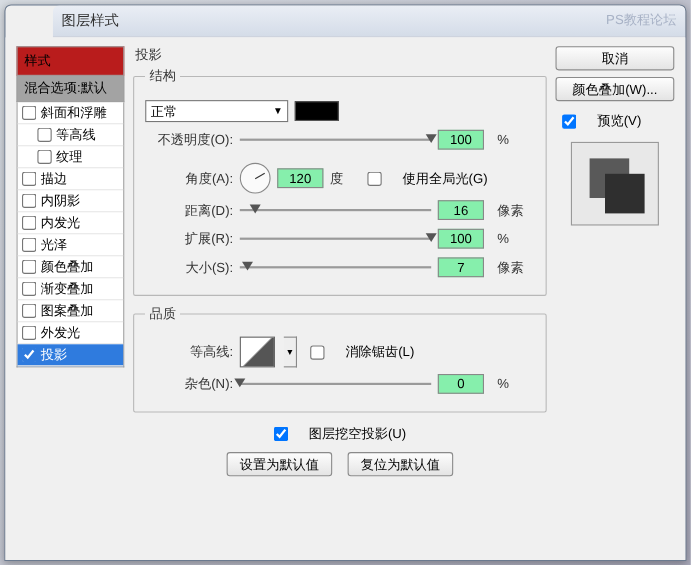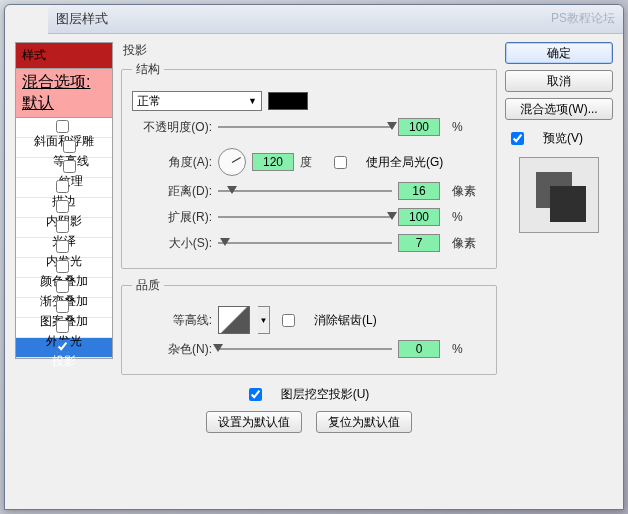--- a/index.html
+++ b/index.html
@@ -4,23 +4,23 @@
 <style>
   * { box-sizing: border-box; font-family: "Microsoft YaHei", SimSun, sans-serif; font-size: 12px; }
   body { margin: 0; background: linear-gradient(135deg, #d8dde3, #aab); width: 628px; height: 514px; overflow: hidden; padding: 4px; }
   .window { width: 620px; height: 506px; background: #f0f0f0; border: 1px solid #6b7a8f; border-radius: 6px 6px 0 0; box-shadow: 0 2px 8px rgba(0,0,0,0.3); display: flex; flex-direction: column; }
   .titlebar { height: 29px; background: linear-gradient(#eaeef5, #d4dce8); border-bottom: 1px solid #b5bfcf; display: flex; align-items: center; padding: 0 8px; border-radius: 6px 6px 0 0; justify-content: space-between; margin-left: 43px; }
   .title { color: #333; font-size: 13px; }
   .watermark { color: #a8b2c6; font-size: 10px; text-align: right; line-height: 1.1; }
   .body { flex: 1; display: flex; padding: 8px 10px 10px 10px; background: #f0f0f0; gap: 8px; }
   .left-col { width: 98px; }
   .left-header { background: #b91c1c; border: 1px solid #a0a0a0; padding: 4px 6px; font-size: 12px; }
-  .left-sub { background: #fca5a5; border: 1px solid #a0a0a0; border-top: none; padding: 3px 6px; font-size: 16px; text-decoration: underline; }
+  .left-sub { background: #a3a3a3; border: 1px solid #a0a0a0; border-top: none; padding: 3px 6px; font-size: 12px; }
   .effect-list { border: 1px solid #a0a0a0; border-top: none; background: #fff; }
-  .effect-item { display: flex; align-items: center; padding: 2px 4px; border-bottom: 1px solid #e6e6e6; height: 20px; flex-direction: column; }
+  .effect-item { display: flex; align-items: center; padding: 2px 4px; border-bottom: 1px solid #e6e6e6; height: 20px; }
   .effect-item.indent { padding-left: 18px; }
   .effect-item.selected { background: #2f7bde; color: #fff; }
   .effect-item input[type=checkbox] { margin: 0 4px 0 0; width: 13px; height: 13px; }
   .effect-item.selected input { accent-color: #2f7bde; }
   .center-col { flex: 1; min-width: 0; }
   fieldset { border: 1px solid #b8b8b8; border-radius: 2px; margin: 0 0 8px 0; padding: 8px 10px 10px 10px; }
   legend { padding: 0 4px; color: #333; }
   .fs-title { color: #333; font-size: 12px; margin: 0 0 2px 2px; }
   .row { display: flex; align-items: center; margin: 4px 0; min-height: 22px; }
   .row .lbl { width: 86px; text-align: right; padding-right: 6px; color: #333; }
@@ -80,25 +80,25 @@
           <div class="effect-item">
             <input type="checkbox" style="">
             <span>描边</span>
           </div>
           <div class="effect-item">
             <input type="checkbox" style="">
             <span>内阴影</span>
           </div>
           <div class="effect-item">
             <input type="checkbox" style="">
+            <span>内发光</span>
+          </div>
+          <div class="effect-item">
+            <input type="checkbox" style="">
             <span>光泽</span>
-          </div>
-          <div class="effect-item">
-            <input type="checkbox" style="">
-            <span>内发光</span>
           </div>
           <div class="effect-item">
             <input type="checkbox" style="">
             <span>颜色叠加</span>
           </div>
           <div class="effect-item">
             <input type="checkbox" style="">
             <span>渐变叠加</span>
           </div>
           <div class="effect-item">
@@ -215,23 +215,22 @@
           <span>图层挖空投影(U)</span>
         </label>
       </div>
       <div class="btn-row">
         <div class="btn">设置为默认值</div>
         <div class="btn">复位为默认值</div>
       </div>
     </div>
 
     <div class="right-col">
-      <div class="btn btn-primary">确定</div>
       <div class="btn">取消</div>
-      <div class="btn">混合选项(W)...</div>
+      <div class="btn">颜色叠加(W)...</div>
       <label class="chk" style="margin:4px 0 0 6px">
         <input type="checkbox" id="preview-cb" checked="" style="">
         <span>预览(V)</span>
       </label>
       <div class="preview-box">
         <div class="preview-sw1"></div>
           <div class="preview-sw2"></div>
       </div>
     </div>
 

